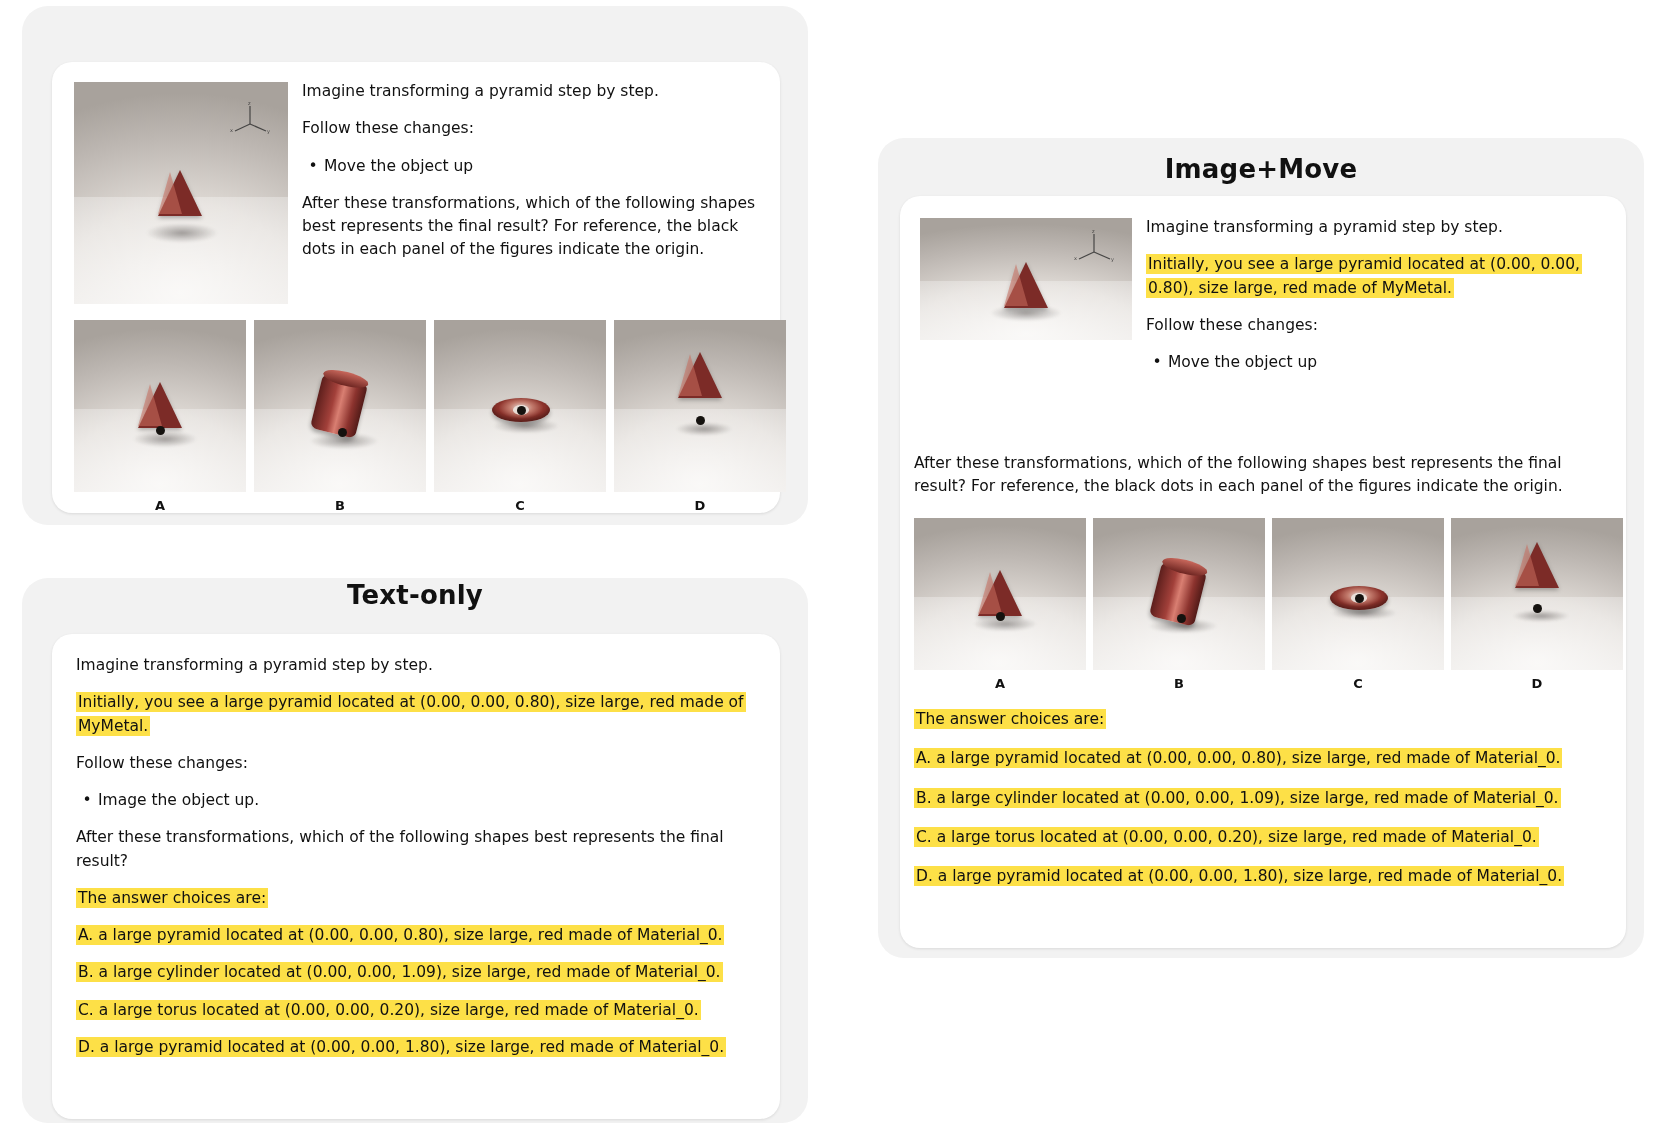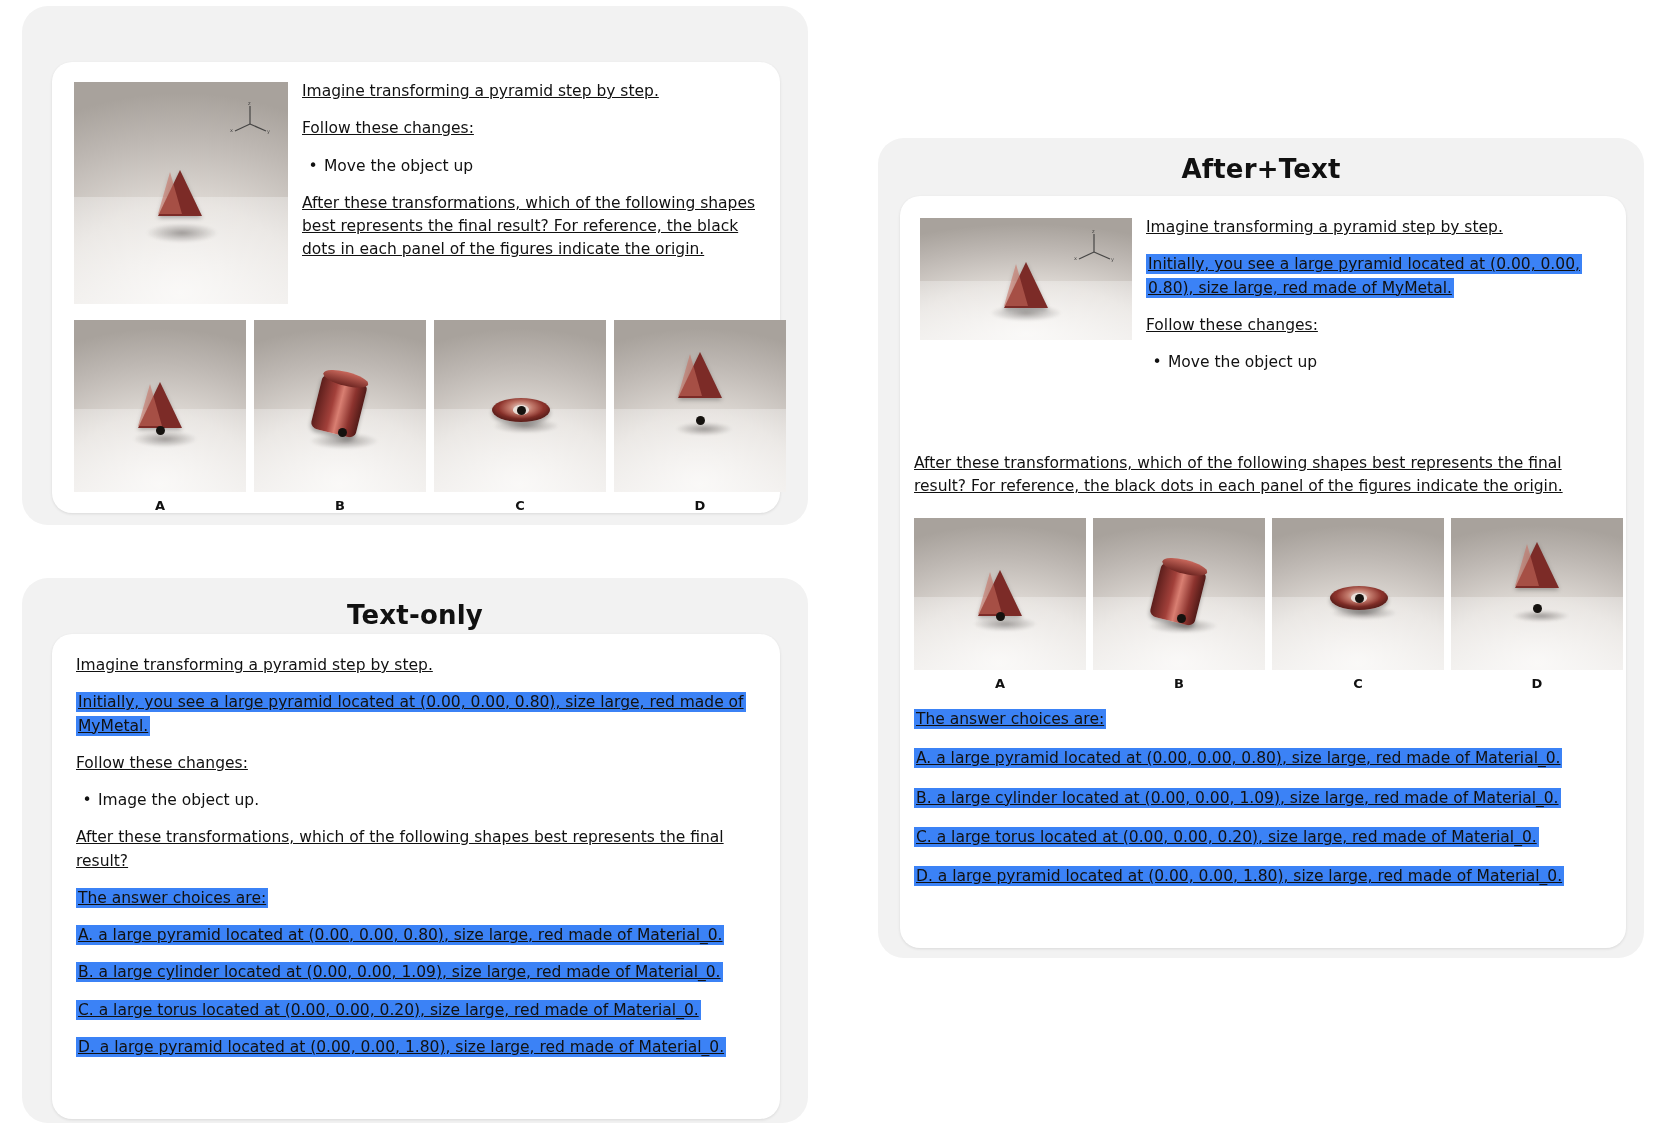--- a/index.html
+++ b/index.html
@@ -31,25 +31,24 @@
   .card {
     background: #ffffff;
     border-radius: 20px;
     box-shadow: 0 1px 3px rgba(0,0,0,0.10);
   }
 
   .para {
     font-size: 15.5px;
     line-height: 1.5;
     margin: 0 0 14px 0;
-    text-decoration: underline;
   }
   .para.last { margin-bottom: 0; }
   .hl {
-    background: #3b82f6;
+    background: #fde047;
     box-decoration-break: clone;
     -webkit-box-decoration-break: clone;
     padding: 1px 2px;
   }
   .bullet-row {
     display: flex;
     font-size: 15.5px;
     line-height: 1.5;
     margin: 0 0 14px 0;
   }
@@ -166,21 +165,21 @@
 
   .io-scene { position: absolute; left: 22px; top: 20px; width: 214px; height: 222px; }
   .io-text { position: absolute; left: 250px; top: 18px; width: 470px; }
 
   .io-choices { position: absolute; left: 22px; top: 258px; width: 700px; display: flex; gap: 8px; }
   .io-choices .cell { width: 172px; }
   .io-choices .scene { width: 172px; height: 172px; }
 
   
   #panel-text-only { left: 22px; top: 578px; width: 786px; height: 545px; }
-  #panel-text-only .panel-title { margin-top: 22px; }
+  #panel-text-only .panel-title { margin-top: 2px; }
   #panel-text-only .card { position: absolute; left: 30px; top: 56px; width: 728px; height: 485px; }
   #panel-text-only .card-inner { padding: 20px 24px 0 24px; }
 
   
   #panel-image-text { left: 878px; top: 138px; width: 766px; height: 820px; }
   #panel-image-text .panel-title { margin-top: 16px; }
   #panel-image-text .card { position: absolute; left: 22px; top: 58px; width: 726px; height: 752px; }
 
   .it-scene { position: absolute; left: 20px; top: 22px; width: 212px; height: 122px; }
   .it-text { position: absolute; left: 246px; top: 20px; width: 466px; }
@@ -284,21 +283,21 @@
       <p class="para"><span class="hl">The answer choices are:</span></p>
       <p class="para"><span class="hl">A. a large pyramid located at (0.00, 0.00, 0.80), size large, red made of Material_0.</span></p>
       <p class="para"><span class="hl">B. a large cylinder located at (0.00, 0.00, 1.09), size large, red made of Material_0.</span></p>
       <p class="para"><span class="hl">C. a large torus located at (0.00, 0.00, 0.20), size large, red made of Material_0.</span></p>
       <p class="para last"><span class="hl">D. a large pyramid located at (0.00, 0.00, 1.80), size large, red made of Material_0.</span></p>
     </div>
   </div>
 </div>
 
 <div class="panel" id="panel-image-text">
-  <div class="panel-title">After+Text</div>
+  <div class="panel-title">Image+Move</div>
 
   <div class="card">
 
     <div class="scene it-scene" style="height:122px;">
       <div class="floor"></div>
       <div class="shadow" style="left:58px; top:84px; width:96px; height:22px;"></div>
       <div class="pyr" style="left:84px; top:44px;"></div>
       <svg class="axes" viewBox="0 0 42 34">
         <line x1="21" y1="24" x2="21" y2="6" stroke="#333" stroke-width="1.2"></line>
         <line x1="21" y1="24" x2="6" y2="31" stroke="#333" stroke-width="1.2"></line>

